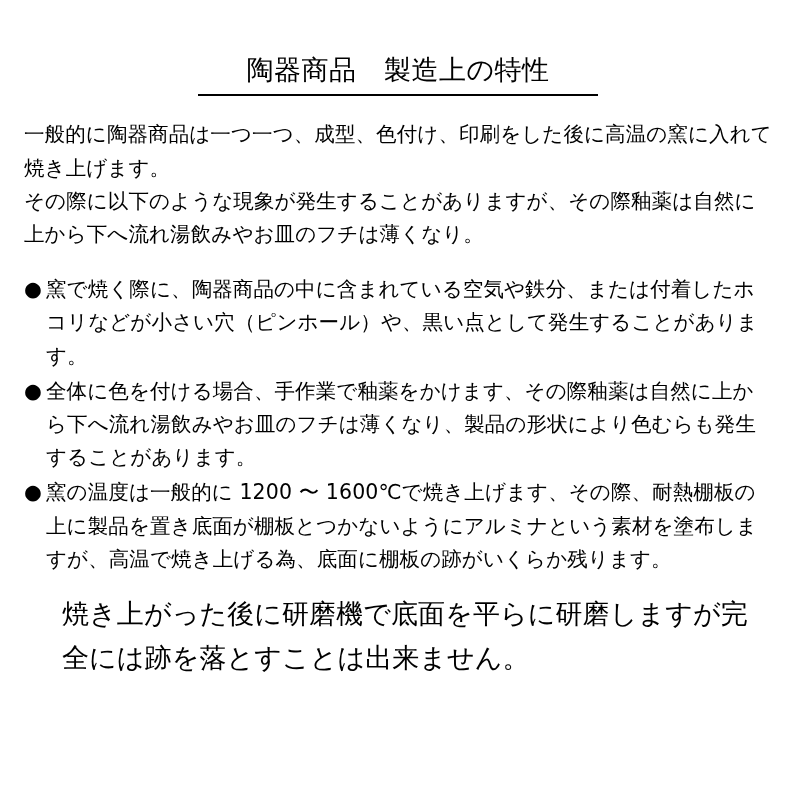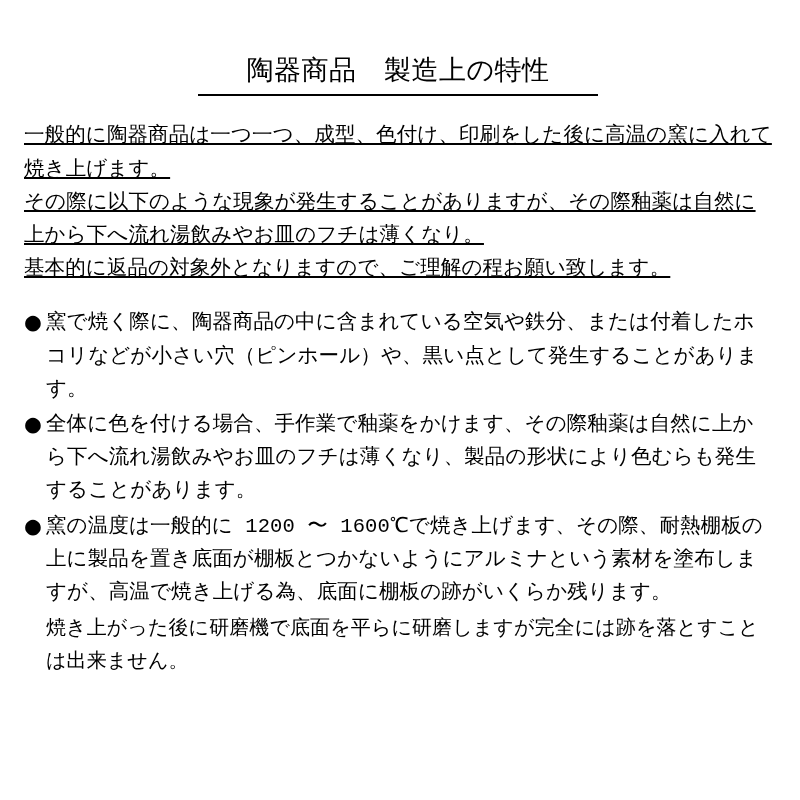--- a/index.html
+++ b/index.html
@@ -34,21 +34,20 @@
     width: 400px;
     margin-left: auto;
     margin-right: auto;
     white-space: pre;
   }
   .intro {
     font-size: 20.5px;
     line-height: 1.62;
     letter-spacing: 0.1px;
     margin: 0 0 22px 0;
-    text-decoration: underline;
   }
   .intro p {
     margin: 0;
     text-indent: 0;
   }
   .bullet-list {
     margin: 0;
     padding: 0;
     list-style: none;
   }
@@ -62,41 +61,39 @@
   }
   .bullet-marker {
     position: absolute;
     left: 0;
     top: 0;
     font-size: 20.5px;
     line-height: 1.62;
   }
   .bullet-text {
     display: block;
-    font-family: Liberation Mono, monospace;
   }
   .sub-para {
-    font-size: 20px;
+    font-size: 27px;
     line-height: 1.62;
     letter-spacing: 0.1px;
-    margin: 0;
+    margin: 16px;
     padding-left: 22px;
   }
 </style>
 </head>
 <body>
 
 <div class="page">
 
   <h1 class="doc-title">陶器商品　製造上の特性</h1>
 
   <div class="intro">
     <p>一般的に陶器商品は一つ一つ、成型、色付け、印刷をした後に高温の窯に入れて焼き上げます。</p>
     <p>その際に以下のような現象が発生することがありますが、その際釉薬は自然に上から下へ流れ湯飲みやお皿のフチは薄くなり。</p>
-    <p>基本的に返品の対象外となりますので、ご理解の程お願い致します。</p>
   </div>
 
   <ul class="bullet-list">
     <li class="bullet-item">
       <span class="bullet-marker">●</span>
       <span class="bullet-text">窯で焼く際に、陶器商品の中に含まれている空気や鉄分、または付着したホコリなどが小さい穴（ピンホール）や、黒い点として発生することがあります。</span>
     </li>
     <li class="bullet-item">
       <span class="bullet-marker">●</span>
       <span class="bullet-text">全体に色を付ける場合、手作業で釉薬をかけます、その際釉薬は自然に上から下へ流れ湯飲みやお皿のフチは薄くなり、製品の形状により色むらも発生することがあります。</span>

